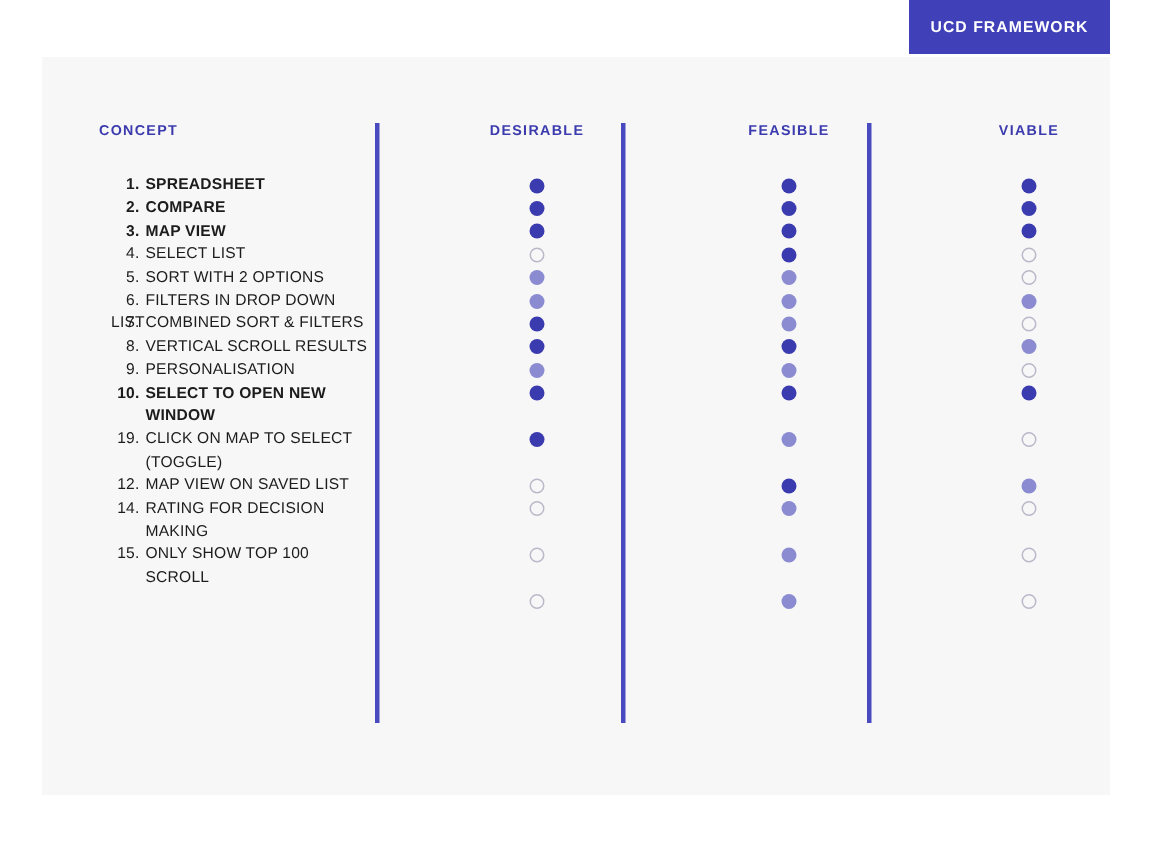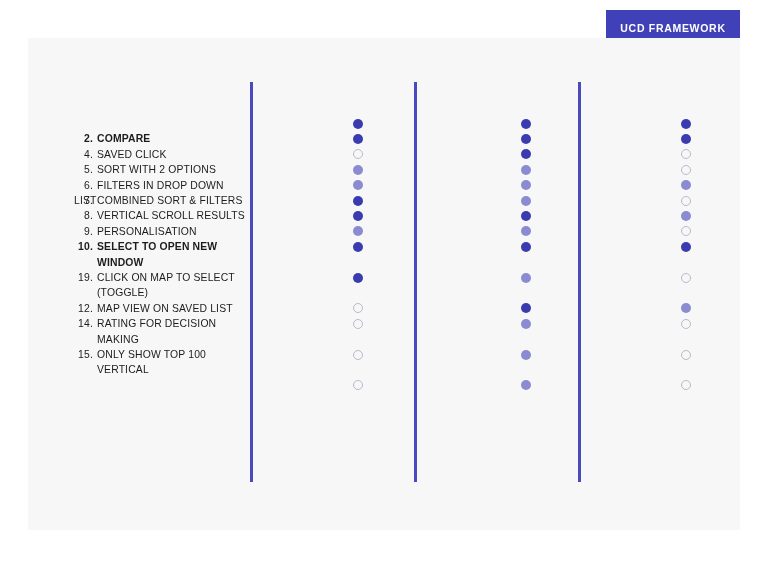--- a/index.html
+++ b/index.html
@@ -12,21 +12,21 @@
     height: 562px;
     background: #ffffff;
     font-family: "Liberation Sans", sans-serif;
     overflow: hidden;
     position: relative;
   }
 
   
   .badge-bar {
     position: absolute;
-    top: 10px;
+    top: 0;
     left: 0;
     width: 768px;
     height: 36px;
   }
   .badge {
     position: absolute;
     left: 606px;
     top: 0;
     width: 134px;
     height: 36px;
@@ -163,27 +163,34 @@
 <body>
 
 <div class="badge-bar">
   <div class="badge">
     <span class="badge-label">UCD FRAMEWORK</span>
   </div>
 </div>
 
 <div class="panel">
 
+  <div class="col-headers">
+    <div class="col-header ch-concept">CONCEPT</div>
+    <div class="col-header ch-desirable">DESIRABLE</div>
+    <div class="col-header ch-feasible">FEASIBLE</div>
+    <div class="col-header ch-viable">VIABLE</div>
+  </div>
 
   <div class="divider div-1"></div>
   <div class="divider div-2"></div>
   <div class="divider div-3"></div>
 
   <div class="matrix" id="matrix-rows">
       <div class="row" style="height: 15.4px;">
+        <div class="row-label bold"><span class="num">1.</span><span class="txt">SPREADSHEET</span></div>
         <div class="cell cell-desirable">
           <span class="dot high"></span>
         </div>
         <div class="cell cell-feasible">
           <span class="dot high"></span>
         </div>
         <div class="cell cell-viable">
           <span class="dot high"></span>
         </div>
       </div>
@@ -193,21 +200,33 @@
           <span class="dot high"></span>
         </div>
         <div class="cell cell-feasible">
           <span class="dot high"></span>
         </div>
         <div class="cell cell-viable">
           <span class="dot high"></span>
         </div>
       </div>
       <div class="row" style="height: 15.4px;">
-        <div class="row-label"><span class="num">4.</span><span class="txt">SAVED CLICK</span></div>
+        <div class="row-label bold"><span class="num">3.</span><span class="txt">MAP VIEW</span></div>
+        <div class="cell cell-desirable">
+          <span class="dot high"></span>
+        </div>
+        <div class="cell cell-feasible">
+          <span class="dot high"></span>
+        </div>
+        <div class="cell cell-viable">
+          <span class="dot high"></span>
+        </div>
+      </div>
+      <div class="row" style="height: 15.4px;">
+        <div class="row-label"><span class="num">4.</span><span class="txt">SELECT LIST</span></div>
         <div class="cell cell-desirable">
           <span class="dot none"></span>
         </div>
         <div class="cell cell-feasible">
           <span class="dot high"></span>
         </div>
         <div class="cell cell-viable">
           <span class="dot none"></span>
         </div>
       </div>
@@ -313,21 +332,21 @@
           <span class="dot none"></span>
         </div>
         <div class="cell cell-feasible">
           <span class="dot mid"></span>
         </div>
         <div class="cell cell-viable">
           <span class="dot none"></span>
         </div>
       </div>
       <div class="row" style="height: 30.8px;">
-        <div class="row-label"><span class="num">15.</span><span class="txt">ONLY SHOW TOP 100<span class="wrap2">VERTICAL</span></span></div>
+        <div class="row-label"><span class="num">15.</span><span class="txt">ONLY SHOW TOP 100<span class="wrap2">SCROLL</span></span></div>
         <div class="cell cell-desirable">
           <span class="dot none"></span>
         </div>
         <div class="cell cell-feasible">
           <span class="dot mid"></span>
         </div>
         <div class="cell cell-viable">
           <span class="dot none"></span>
         </div>
       </div>

